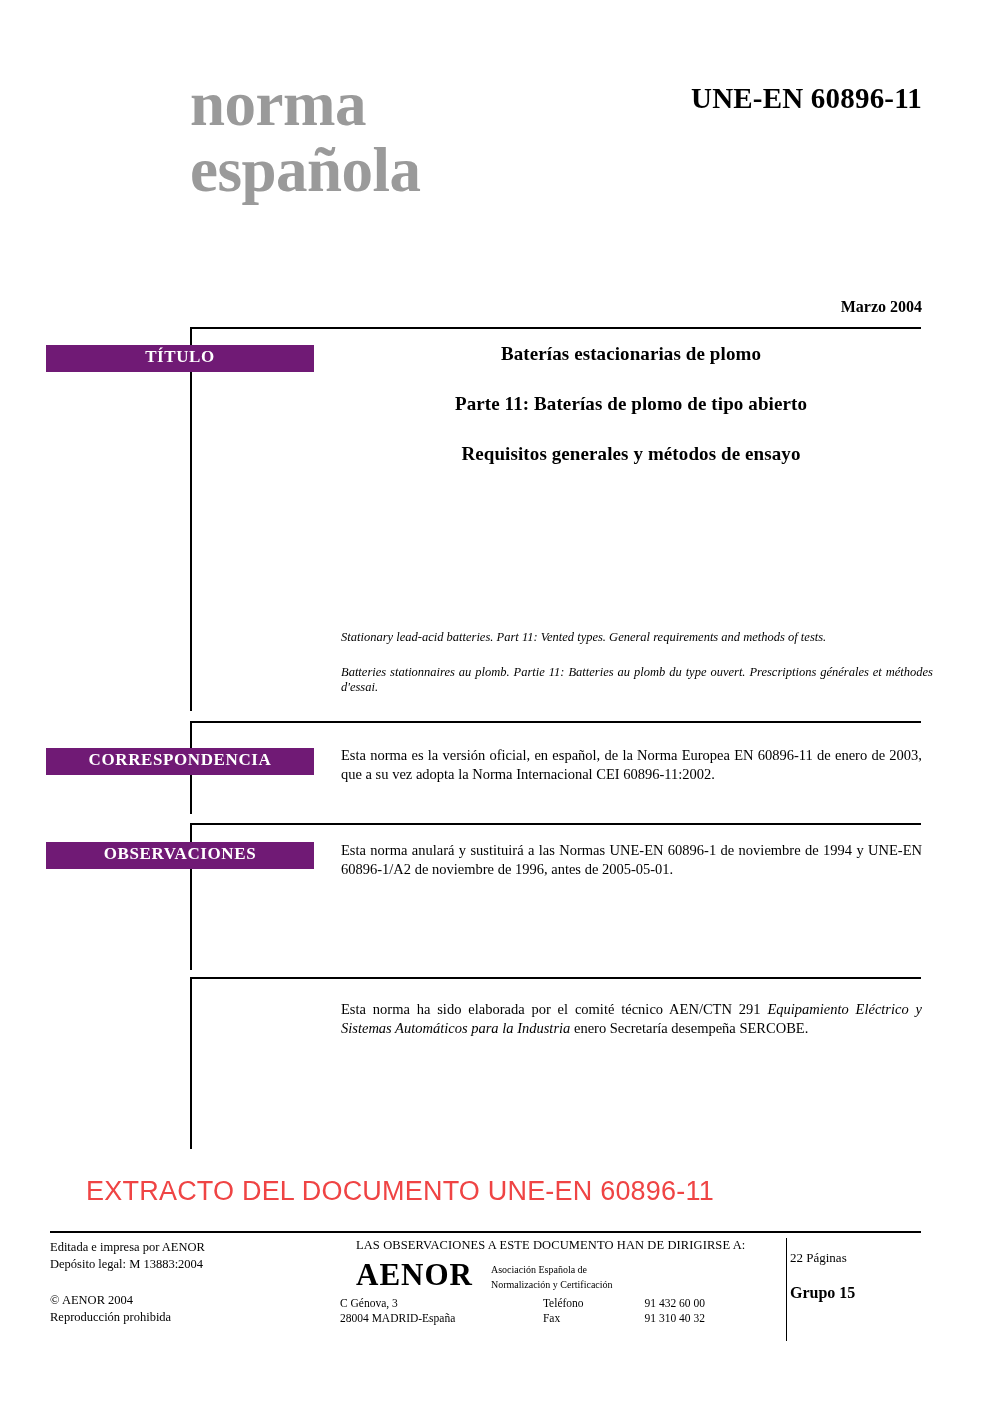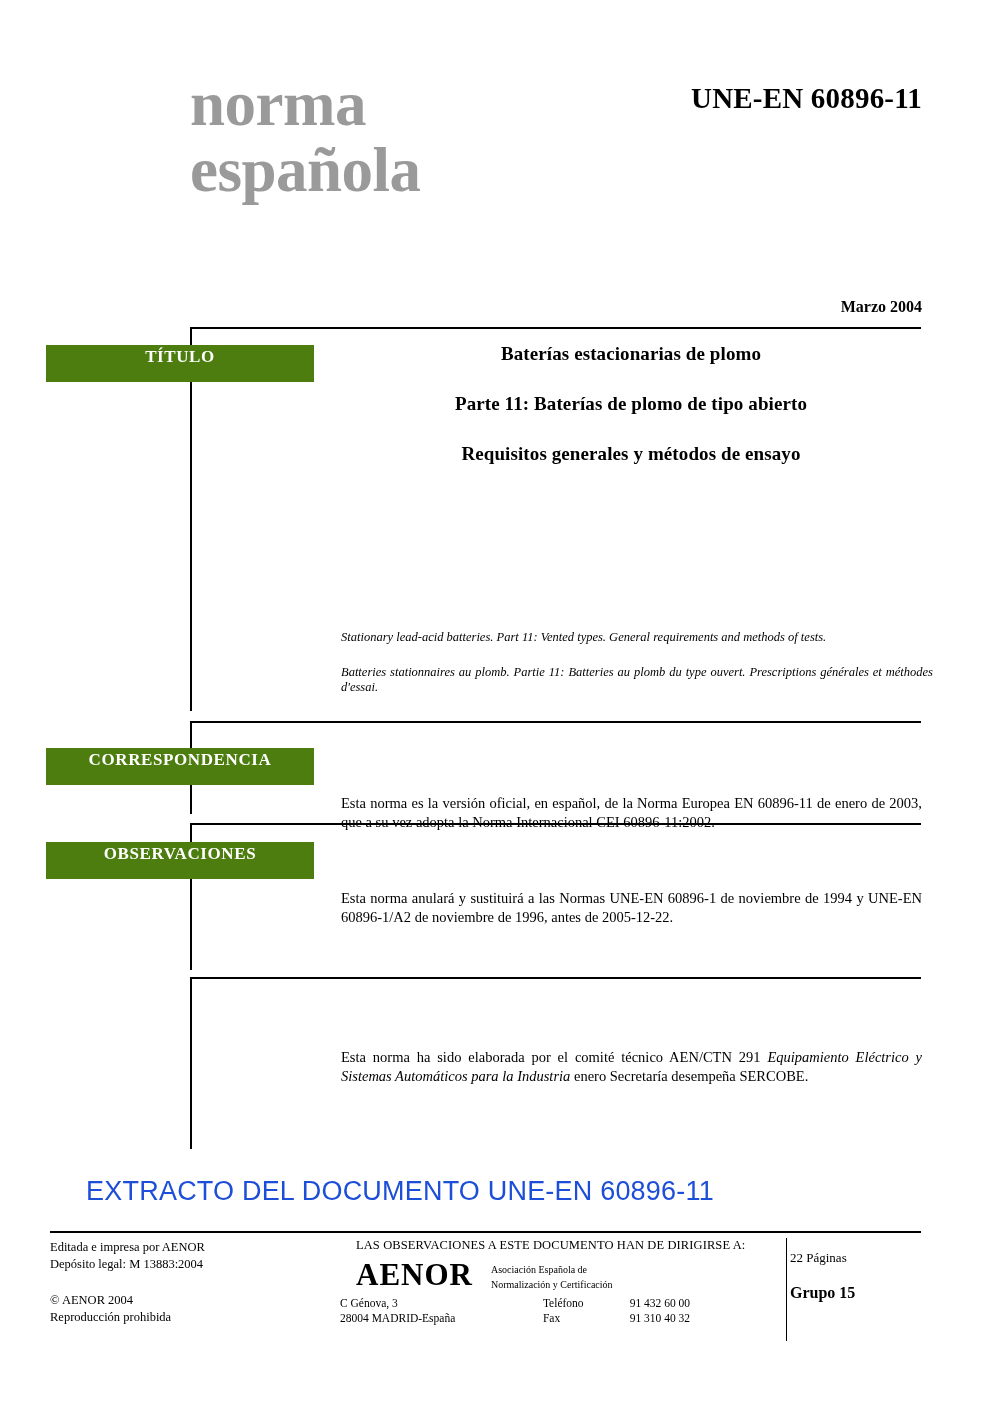--- a/index.html
+++ b/index.html
@@ -65,29 +65,29 @@
   }
   .vrule {
     position: absolute;
     width: 2px;
     background: #000;
   }
 
   
   .tag {
     position: absolute;
-    background: #4d7c0f;
+    background: #701a75;
     color: #ffffff;
     font-family: "Liberation Serif", serif;
     font-weight: 700;
     font-size: 17px;
     letter-spacing: 0.6px;
     text-align: center;
     line-height: 23px;
-    height: 37px;
+    height: 27px;
   }
 
   
   .title-block {
     position: absolute;
     left: 341px;
     top: 343px;
     width: 580px;
   }
   .title-block .tline {
@@ -110,32 +110,31 @@
     font-size: 12.5px;
     line-height: 15px;
     text-align: justify;
   }
 
   .body-text {
     position: absolute;
     font-size: 14.5px;
     line-height: 19px;
     text-align: justify;
-    margin-top: 48px;
   }
   .body-text .it { font-style: italic; }
 
   
   .extract {
     position: absolute;
     left: 0;
     top: 1176px;
     width: 800px;
     text-align: center;
-    color: #1d4ed8;
+    color: #ef4444;
     font-family: "Liberation Sans", sans-serif;
     font-size: 27px;
     letter-spacing: 0.2px;
   }
 
   
   .footer-left {
     position: absolute;
     left: 50px;
     top: 1239px;
@@ -193,21 +192,21 @@
     display: inline-block;
     vertical-align: top;
   }
   .contact .phones .lbl {
     display: inline-block;
     width: 72px;
   }
   .contact .phones .num {
     display: inline-block;
     width: 90px;
-    text-align: center;
+    text-align: right;
   }
 
   .footer-right {
     position: absolute;
     left: 790px;
     top: 1250px;
     width: 160px;
   }
   .footer-right .pages {
     font-size: 13px;
@@ -250,21 +249,21 @@
   </div>
 
   <div class="hrule" style="left:190px; top:721px; width:731px;"></div>
   <div class="vrule" style="left:190px; top:721px; height:93px;"></div>
   <div class="tag" style="left:46px; top:748px; width:268px;">CORRESPONDENCIA</div>
   <div class="body-text" style="left:341px; top:746px; width:581px;">Esta norma es la versión oficial, en español, de la Norma Europea EN 60896-11 de enero de 2003, que a su vez adopta la Norma Internacional CEI 60896-11:2002.</div>
 
   <div class="hrule" style="left:190px; top:823px; width:731px;"></div>
   <div class="vrule" style="left:190px; top:823px; height:147px;"></div>
   <div class="tag" style="left:46px; top:842px; width:268px;">OBSERVACIONES</div>
-  <div class="body-text" style="left:341px; top:841px; width:581px;">Esta norma anulará y sustituirá a las Normas UNE-EN 60896-1 de noviembre de 1994 y UNE-EN 60896-1/A2 de noviembre de 1996, antes de 2005-12-22.</div>
+  <div class="body-text" style="left:341px; top:841px; width:581px;">Esta norma anulará y sustituirá a las Normas UNE-EN 60896-1 de noviembre de 1994 y UNE-EN 60896-1/A2 de noviembre de 1996, antes de 2005-05-01.</div>
 
   <div class="hrule" style="left:190px; top:977px; width:731px;"></div>
   <div class="vrule" style="left:190px; top:977px; height:172px;"></div>
   <div class="body-text" style="left:341px; top:1000px; width:581px;"><span>Esta norma ha sido elaborada por el comité técnico AEN/CTN 291 </span><span class="it">Equipamiento Eléctrico y Sistemas Automáticos para la Industria</span><span> enero Secretaría desempeña SERCOBE.</span></div>
 
   <div class="extract">EXTRACTO DEL DOCUMENTO UNE-EN 60896-11</div>
 
   <div class="hrule" style="left:50px; top:1231px; width:871px;"></div>
 
   <div class="footer-left">

